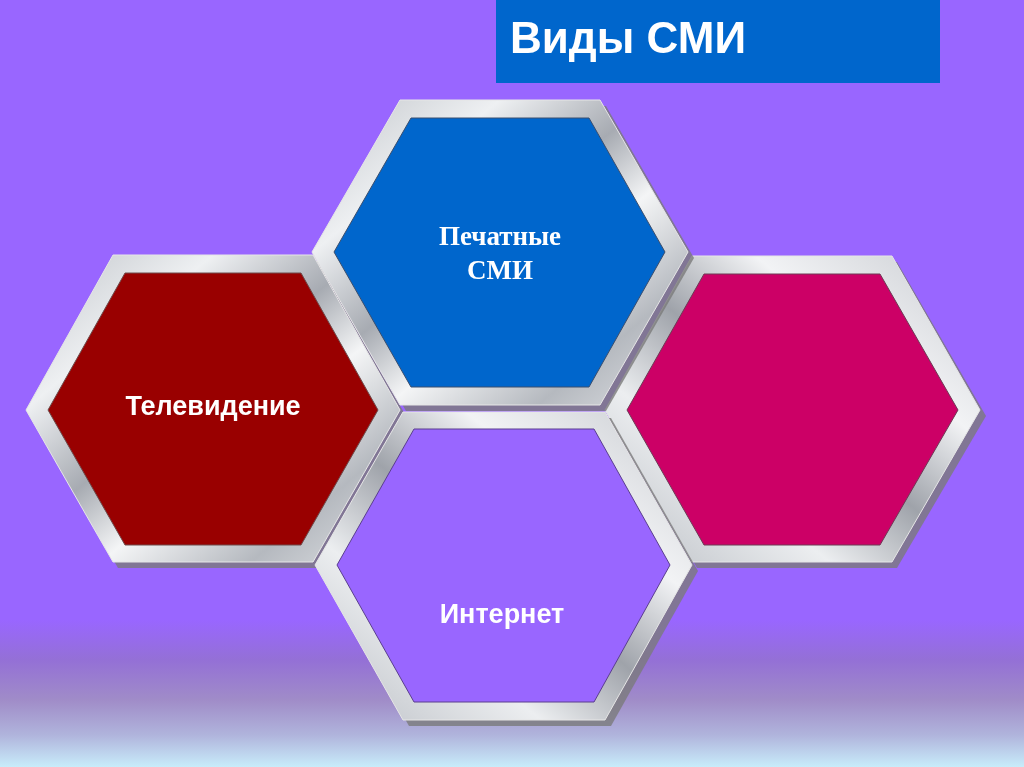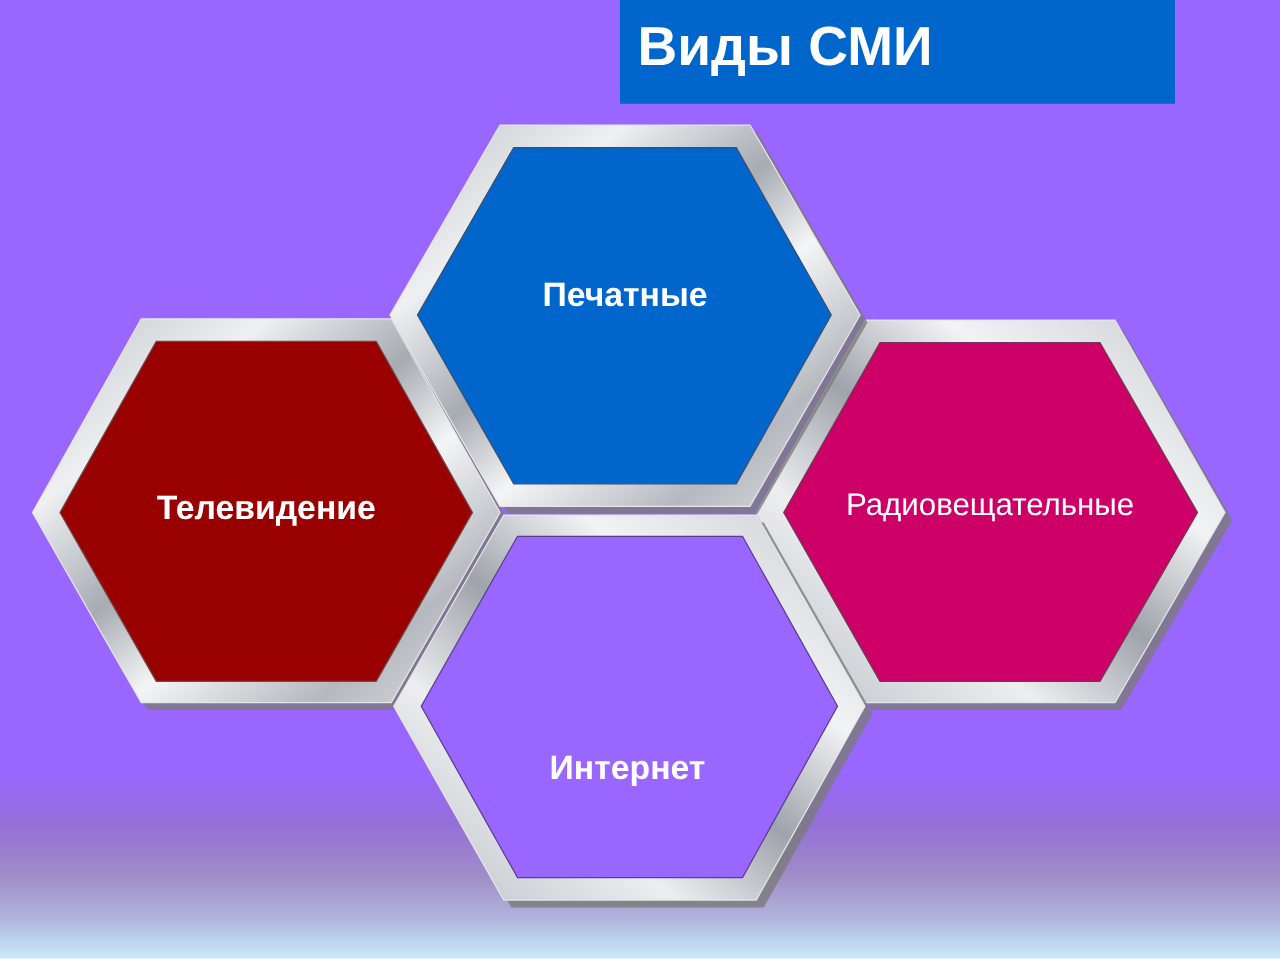--- a/index.html
+++ b/index.html
@@ -69,27 +69,27 @@
     <polygon points="411,118 589,118 665,252 589,387 411,387 334,252" fill="#0066cc" stroke="#3a4e6e" stroke-width="1"></polygon>
   </g>
 
   <g>
     <polygon points="409,418 611,418 698,571 611,726 409,726 321,571" fill="#7a7a7a" opacity="0.8"></polygon>
     <polygon points="403,412 605,412 692,565 605,720 403,720 315,565" fill="url(#silver2)" stroke="#e6e6e6" stroke-width="1"></polygon>
     <polygon points="414,429 594,429 670,565 594,702 414,702 337,565" fill="#9966ff" stroke="#5a3e8e" stroke-width="1"></polygon>
   </g>
 </svg>
 
-<div class="label bold" style="left:400px; top:220px; width:200px;">
+<div class="label bold" style="left:400px; top:220px; width:200px;font-family:Liberation Serif, serif;">
   <div>Печатные</div>
+  <div>СМИ</div>
 </div>
 
 <div class="label bold" style="left:88px; top:390px; width:250px;text-align:center;">
   <div>Телевидение</div>
 </div>
 
 <div class="label regular" style="left:642px; top:389px; width:300px;">
-  <div>Радиовещательные</div>
 </div>
 
 <div class="label bold" style="left:402px; top:554px; width:200px;margin-top:44px;">
   <div>Интернет</div>
 </div>
 
 </body></html>

